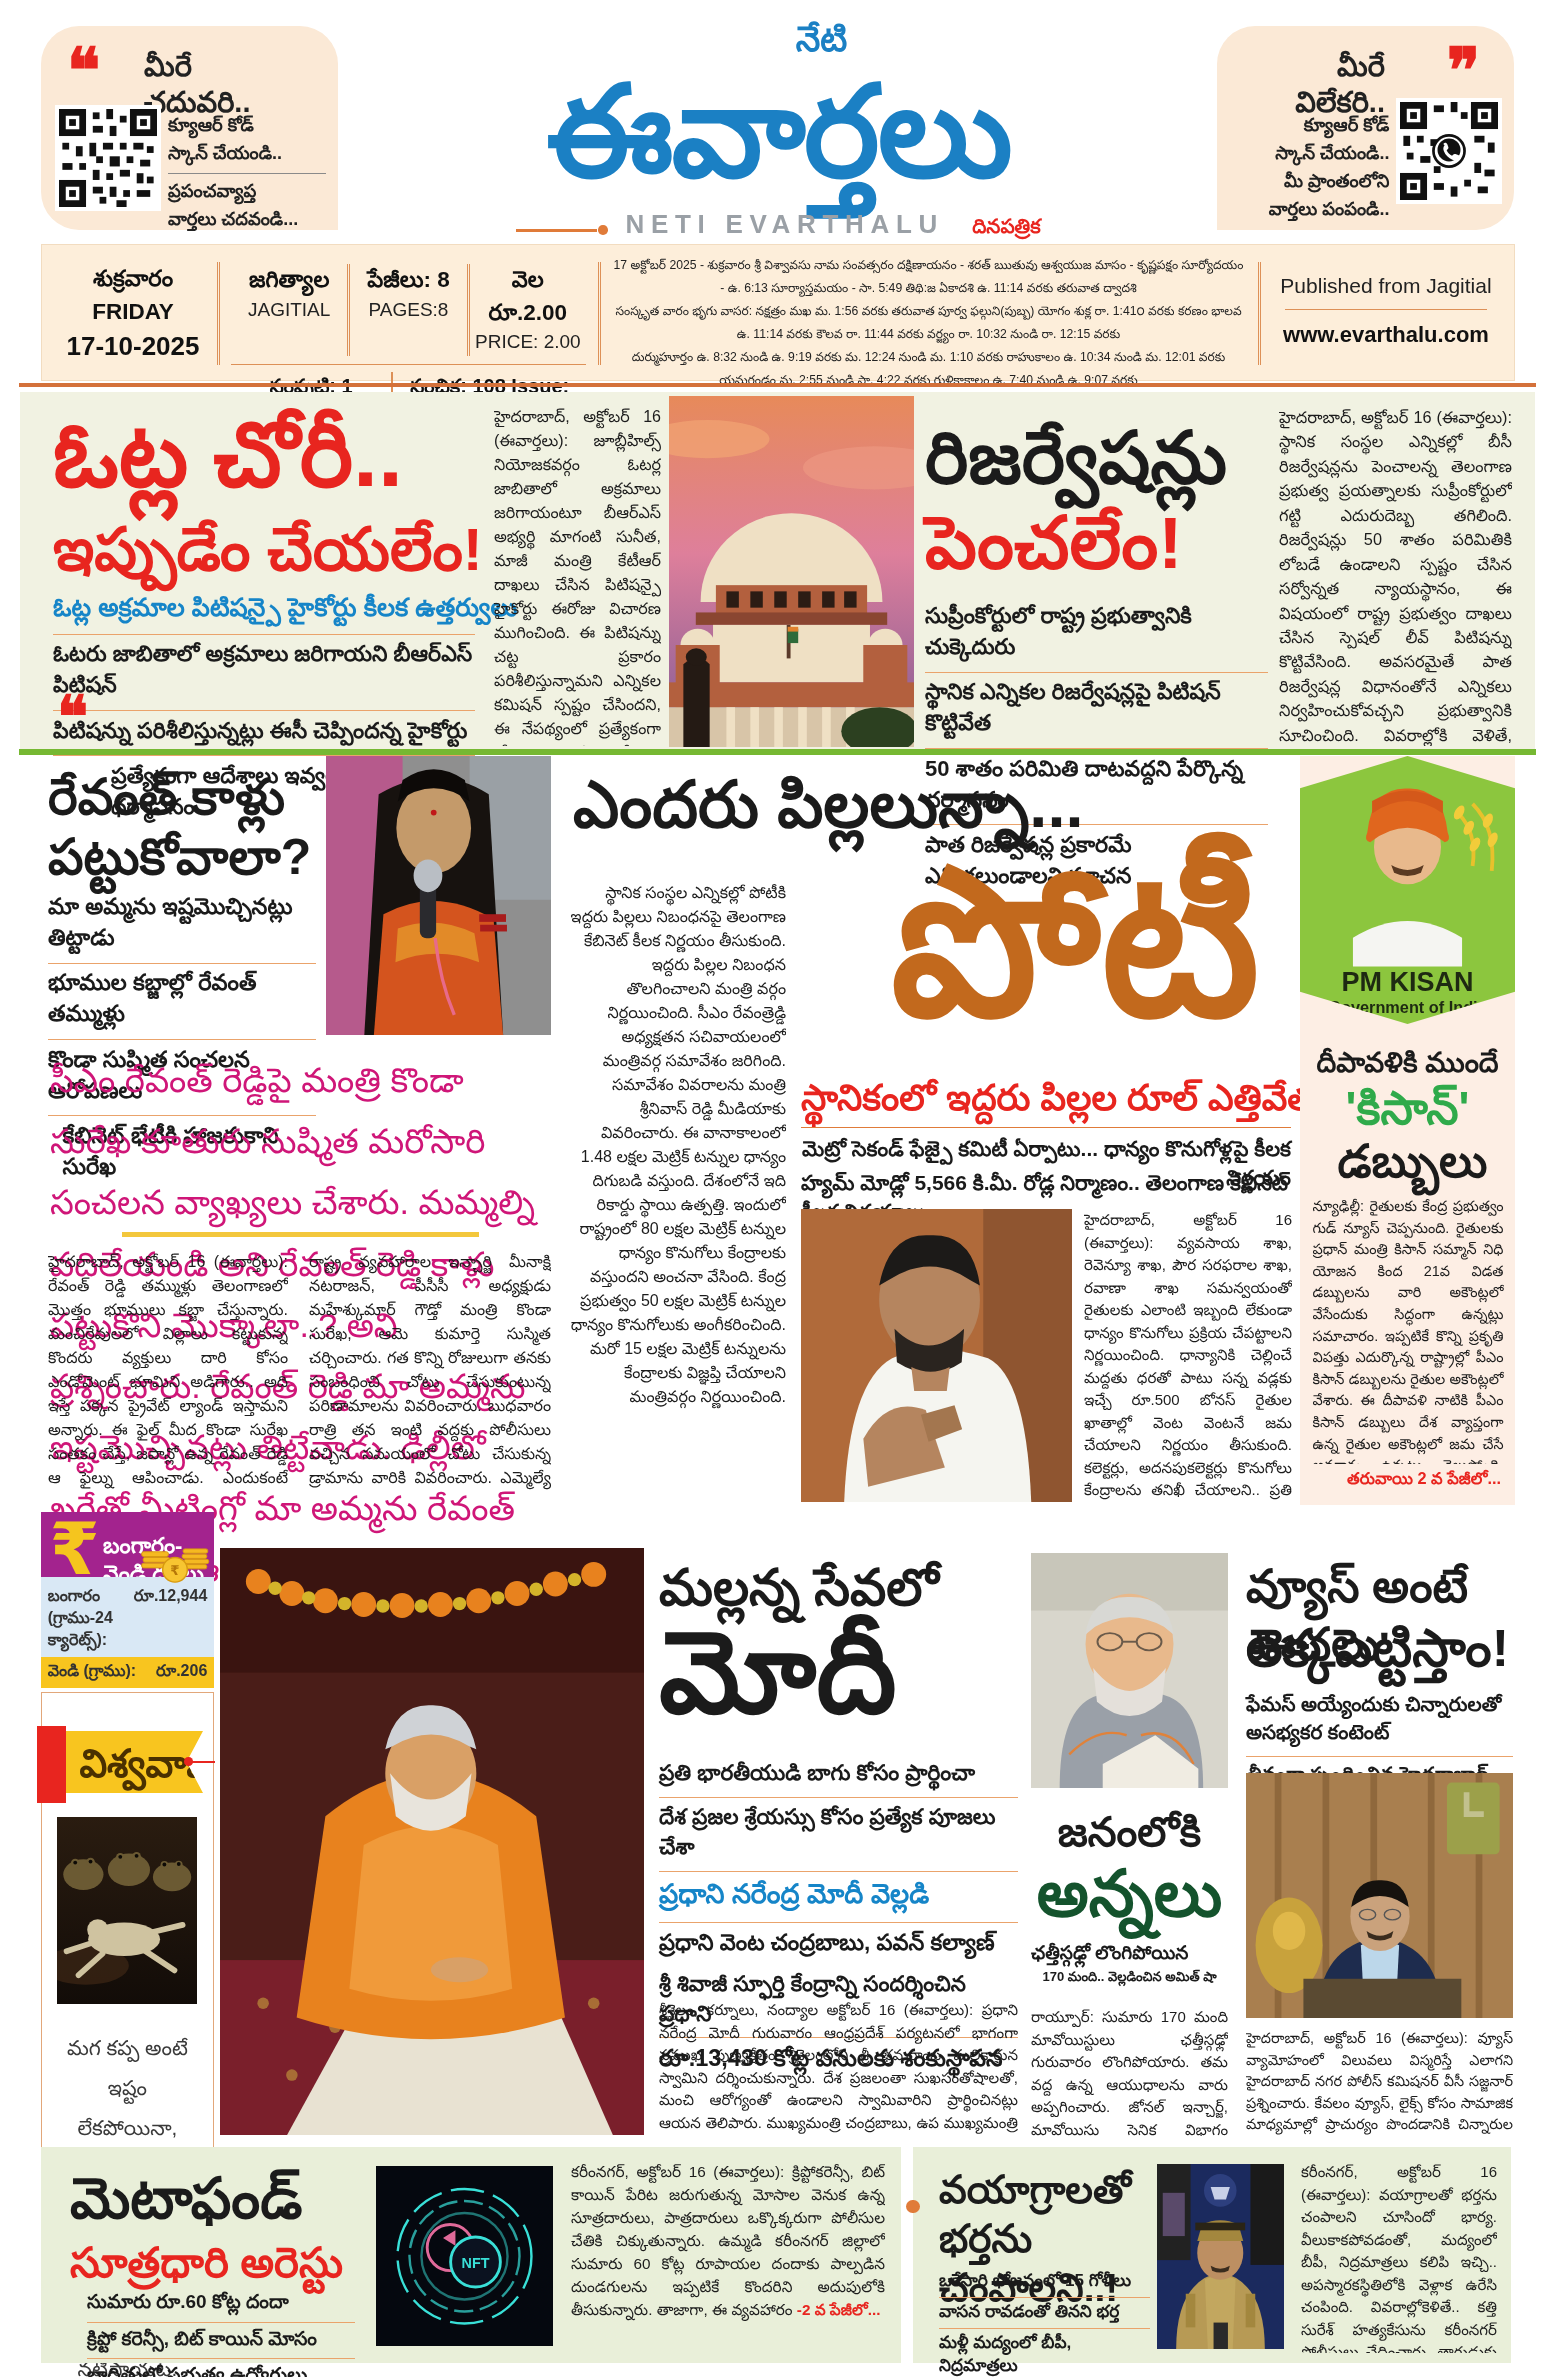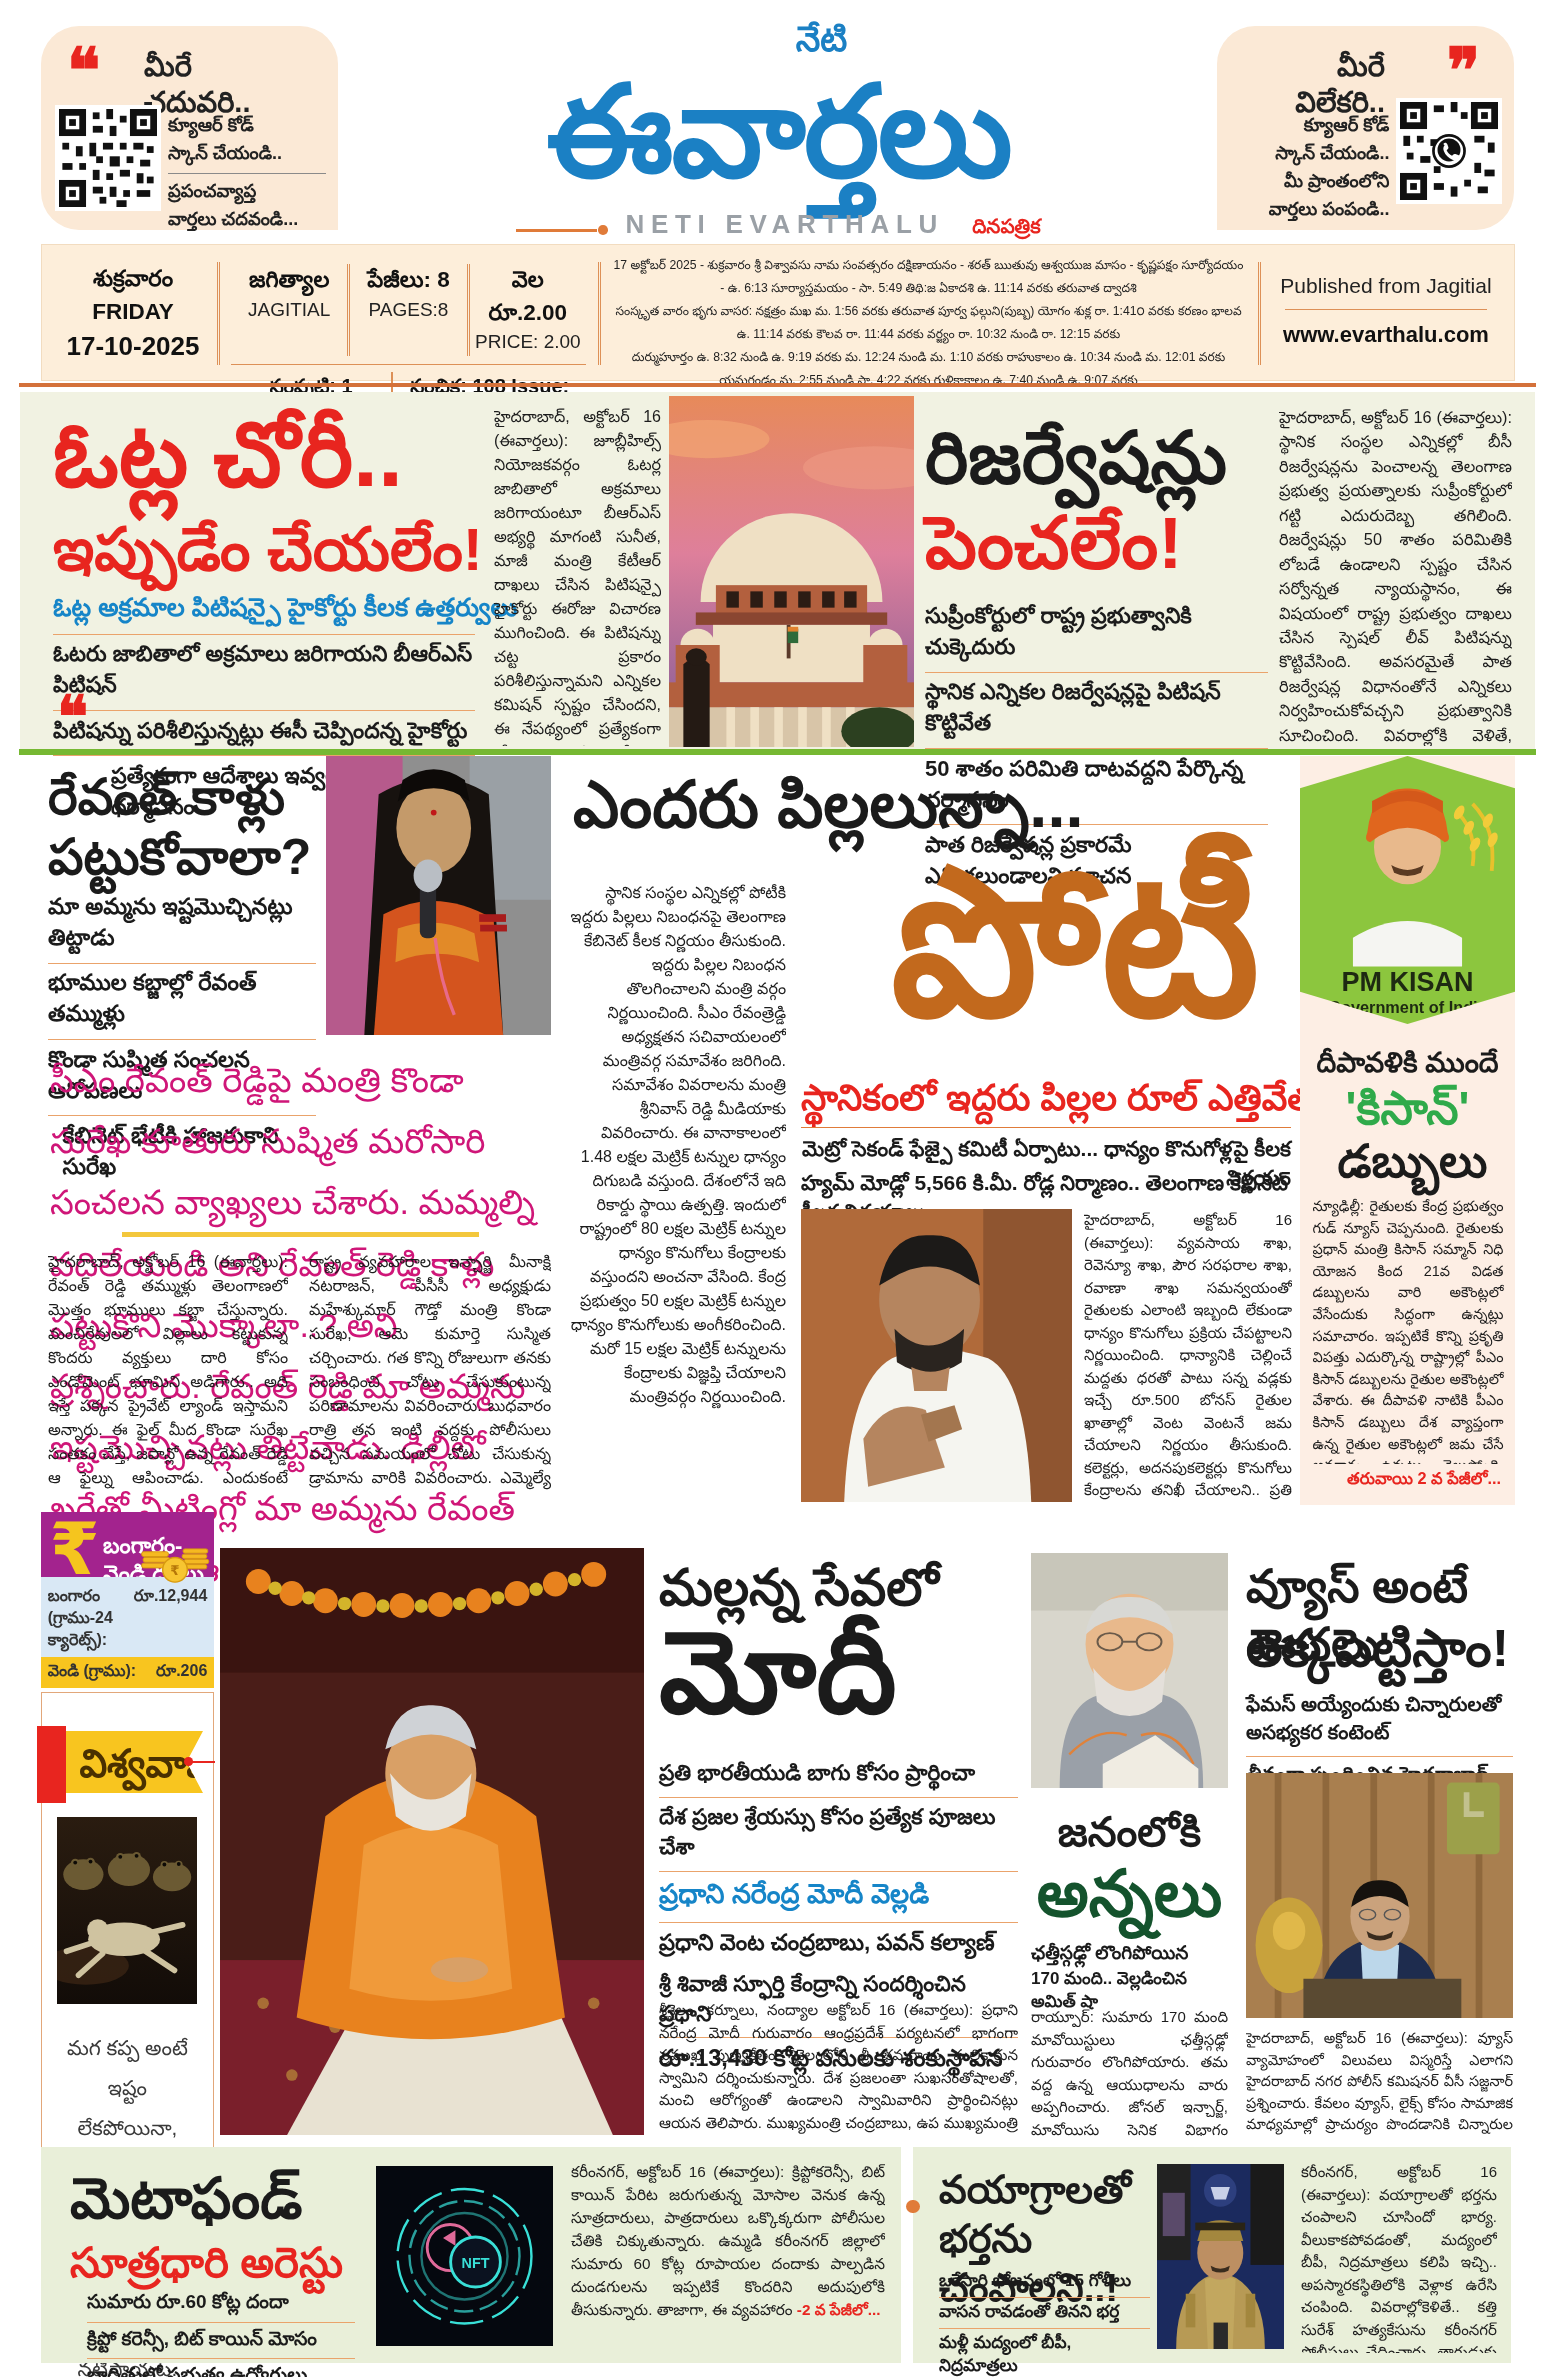--- a/index.html
+++ b/index.html
@@ -589,21 +589,21 @@
         <path d="M130 240 q76 95 152 0 l-8 70 q-68 60 -136 0 Z" fill="#e4e0da"></path>
         <ellipse cx="165" cy="185" rx="26" ry="18" fill="none" stroke="#6a5a4a" stroke-width="4"></ellipse>
         <ellipse cx="247" cy="185" rx="26" ry="18" fill="none" stroke="#6a5a4a" stroke-width="4"></ellipse>
         <path d="M191 185 l30 0" stroke="#6a5a4a" stroke-width="4"></path>
         <path d="M150 440 l110 -60 l90 70 l0 40 l-200 0 Z" fill="#f0ece2"></path>
       </svg>
     </div>
     <div class="h-ann1 abs" style="left:1031px;top:1809px;width:197px;text-align:center;">జనంలోకి</div>
     <div class="h-ann2 abs" style="left:1031px;top:1856px;width:197px;text-align:center;">అన్నలు</div>
     <div class="bullet abs" style="left:1031px;top:1942px;width:197px;font-size:18.7px;">ఛత్తీస్గఢ్లో లొంగిపోయిన</div>
-    <div class="bullet abs" style="left:1031px;top:1969px;width:197px;font-size:17px;">170 మంది.. వెల్లడించిన అమిత్ షా</div>
+    <div class="bullet abs" style="left:1031px;top:1969px;width:197px;font-size:13px;text-align:center;">170 మంది.. వెల్లడించిన అమిత్ షా</div>
     <div class="bd abs" style="left:1031px;top:2006px;width:197px;height:130px;font-size:15px;">
       <span>రాయ్పూర్: సుమారు 170 మంది మావోయిస్టులు ఛత్తీస్గఢ్లో గురువారం లొంగిపోయారు. తమ వద్ద ఉన్న ఆయుధాలను వారు అప్పగించారు. జోనల్ ఇన్చార్జ్, మావోయిస్టు సైనిక విభాగం ఇంటెలిజెన్స్ చీఫ్ రూపేష్ కూడా లొంగిపోయిన వారిలో ఉన్నారు. మావోయిస్టులు</span> 
     </div>
   </article>
 
   <article>
     <div class="h-views abs" style="left:1246px;top:1558px;">వ్యూస్ అంటే ఊచలు</div>
     <div class="h-views abs" style="left:1246px;top:1616px;font-size:52px;">లెక్కపెట్టిస్తాం!</div>
     <div class="abs" style="left:1246px;top:1693px;width:267px;">
       <div class="bullet" style="font-size:20px;">ఫేమస్ అయ్యేందుకు చిన్నారులతో అసభ్యకర కంటెంట్</div>

